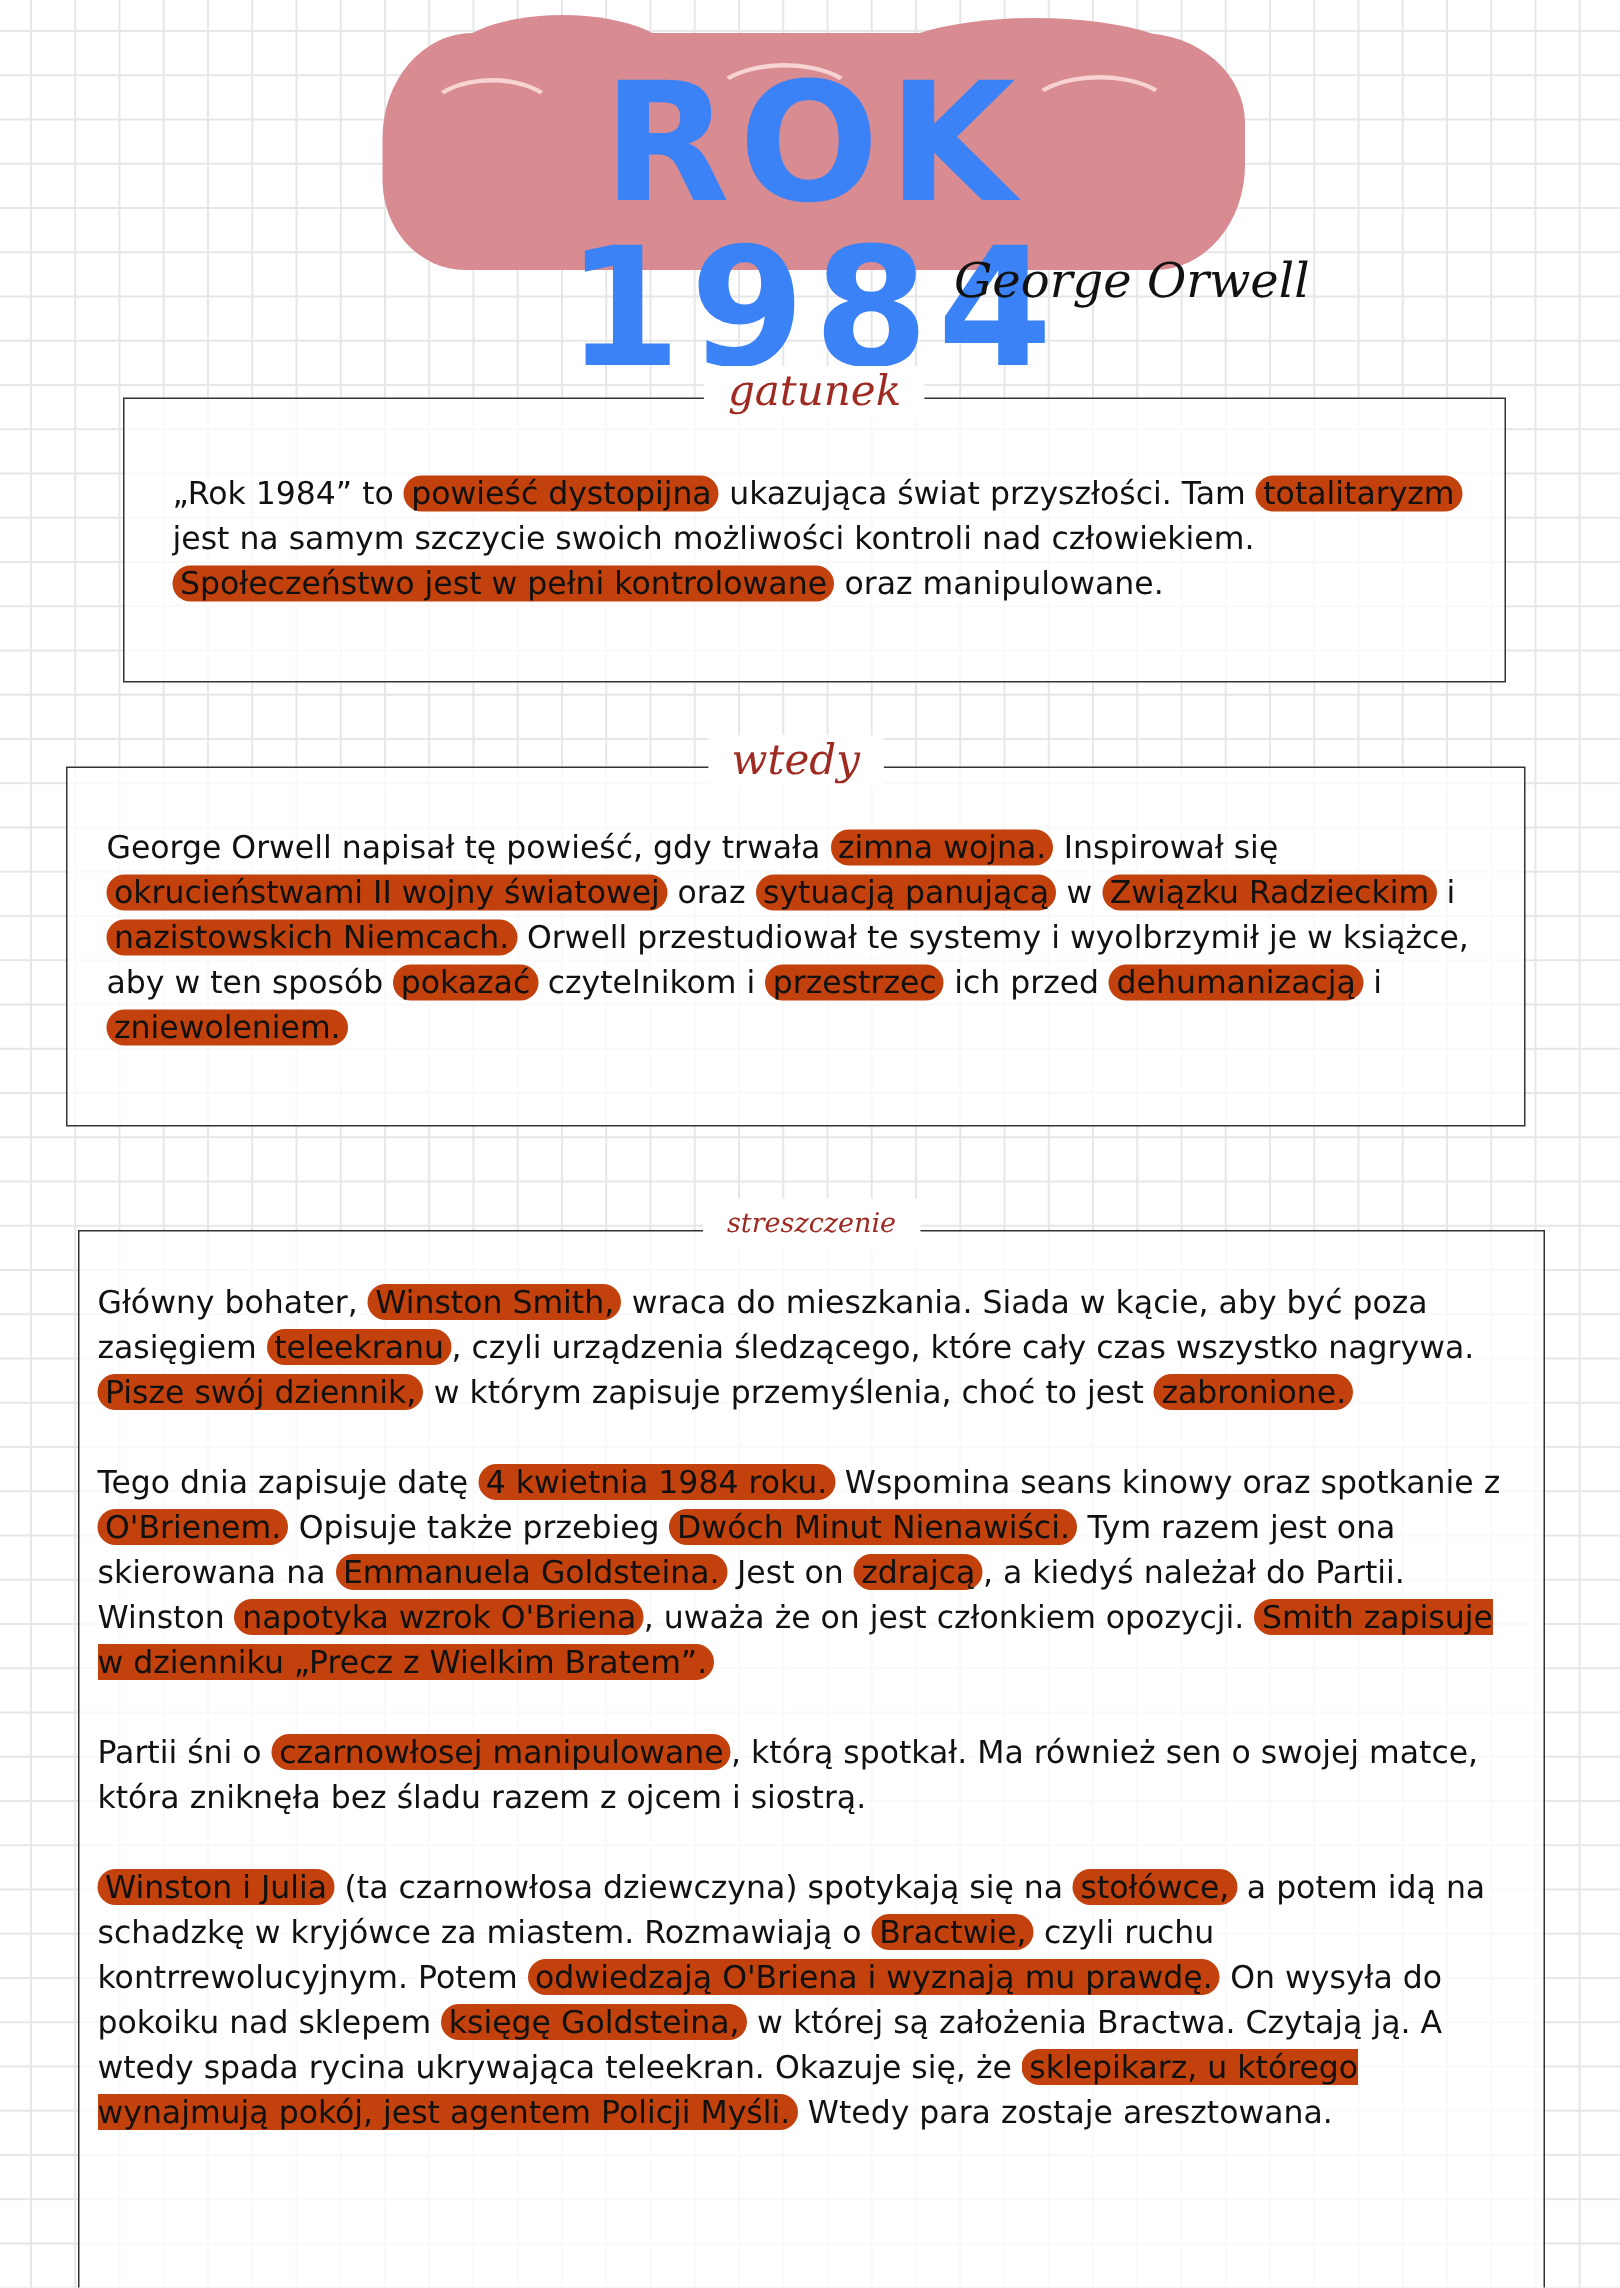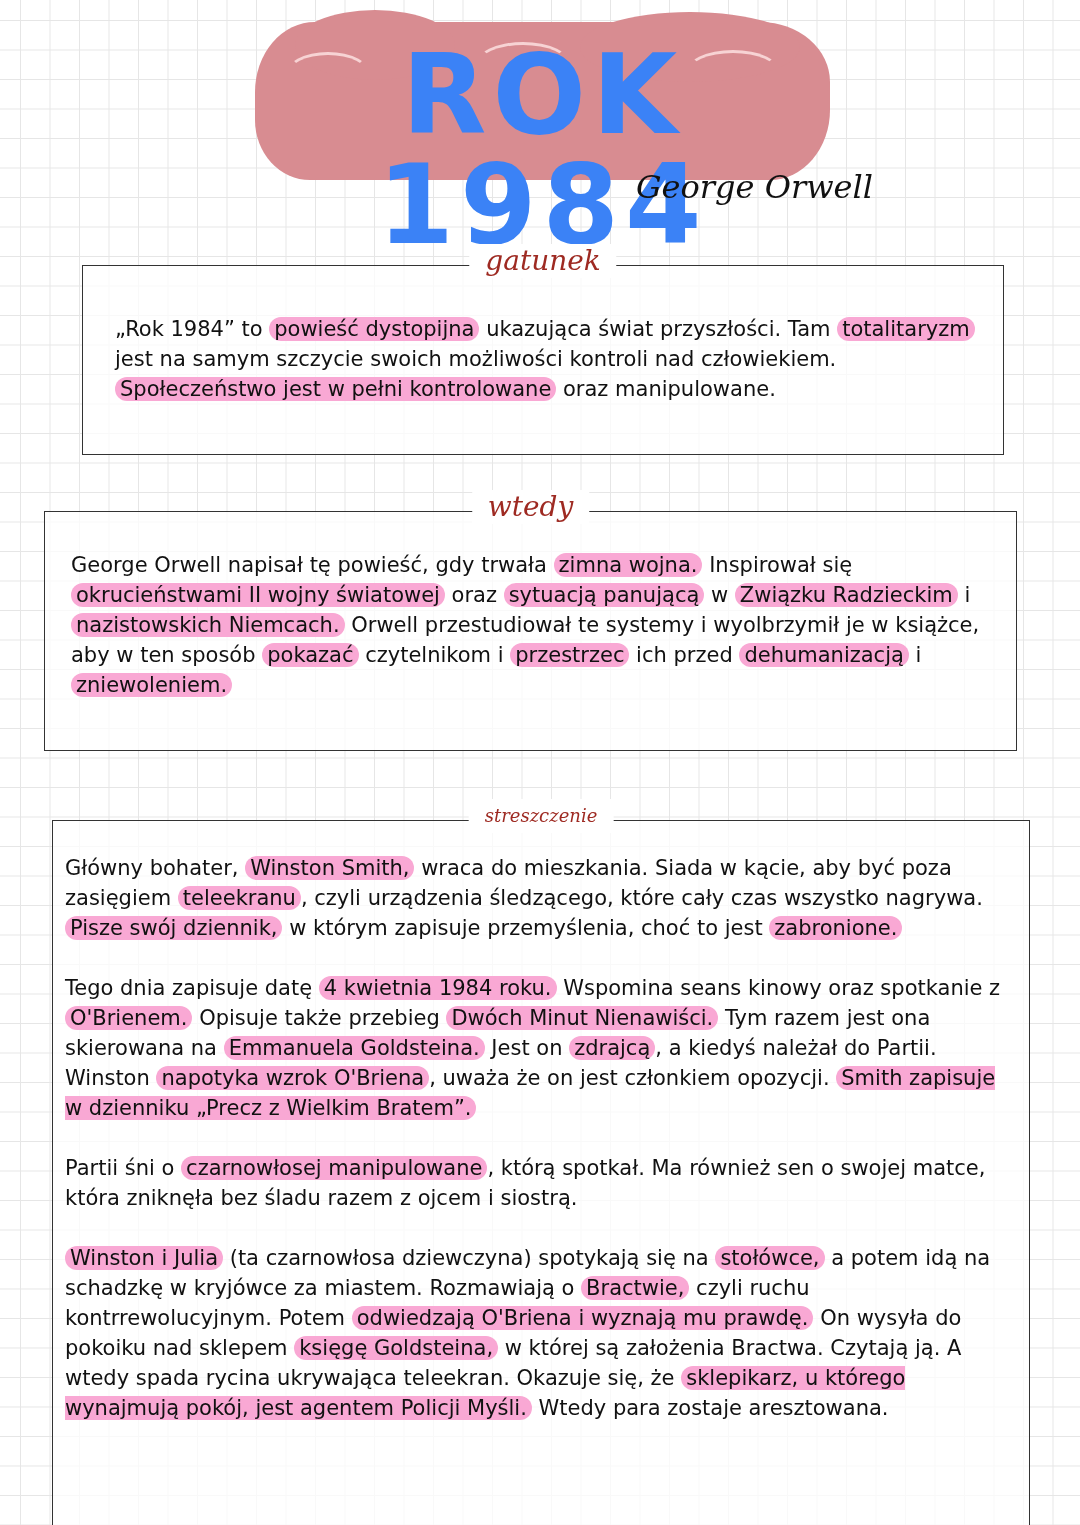--- a/index.html
+++ b/index.html
@@ -40,21 +40,21 @@
   .box-label {
     position:absolute; top:-22px; left:50%; transform:translateX(-50%);
     background:#fff; padding:0 16px;
     font-family:"DejaVu Serif", serif; font-style:italic; color:#9e2a22; font-size:28px;
     line-height:34px; white-space:nowrap;
   }
   .para {
     font-family:"DejaVu Sans", sans-serif; font-size:21px; line-height:30px; color:#111;
     margin:0;
   }
-  .hl { background:#f9a8d4; border-radius:12px; padding:0 5px;margin-top:41px; }
+  .hl { background:#c2410c; border-radius:12px; padding:0 5px;margin-top:41px; }
 </style>
 </head>
 <body>
 
 <div class="title-wrap">
   <div class="title-blob"></div>
   <div class="title-shine" style="left:30px;top:30px;width:80px;height:40px;"></div>
   <div class="title-shine" style="left:220px;top:20px;width:90px;height:40px;"></div>
   <div class="title-shine" style="left:430px;top:28px;width:90px;height:40px;"></div>
   <div class="title-text">ROK 1984</div>

